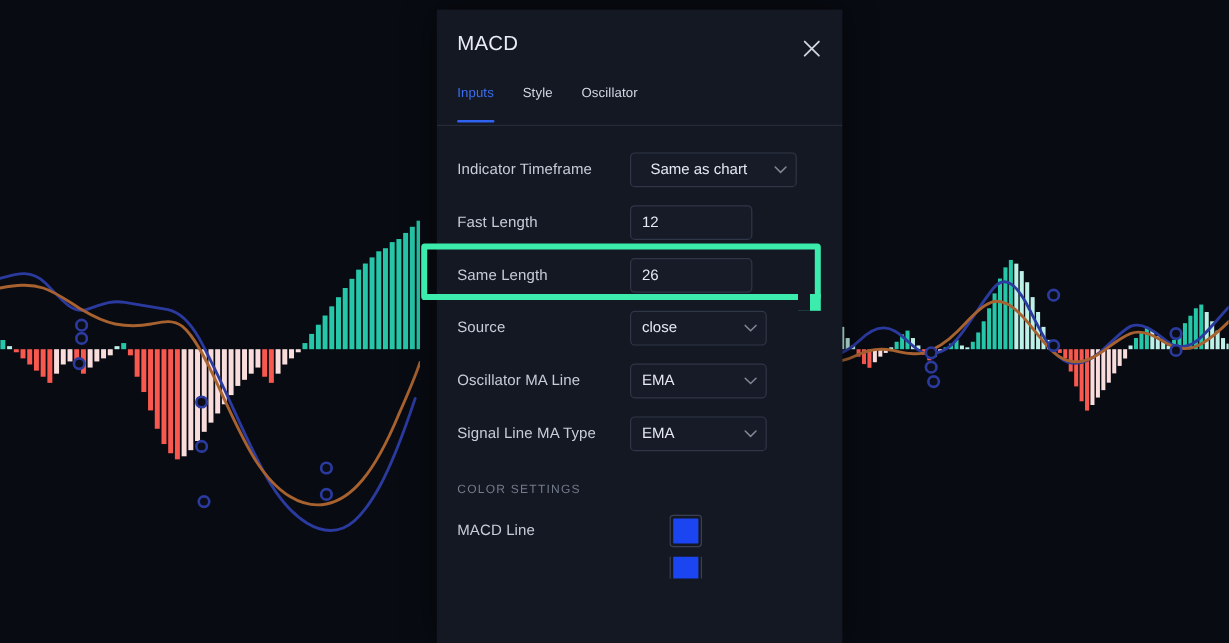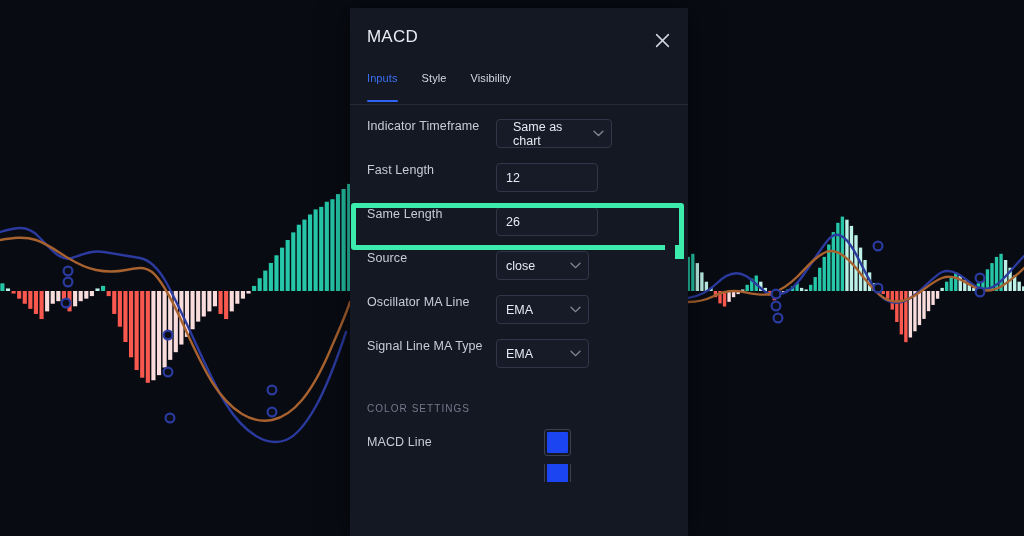--- a/index.html
+++ b/index.html
@@ -10,21 +10,21 @@
     -webkit-font-smoothing:antialiased;
   }
   #root { position:relative; width:1024px; height:536px; background:#080b12; overflow:hidden; }
 
   
   .chart-layer { position:absolute; inset:0; }
   .chart-svg { position:absolute; top:0; left:0; width:1024px; height:536px; display:block; }
 
   
   .panel {
-    position:absolute; left:350px; top:8px;
+    position:absolute; left:364px; top:8px;
     width:338px; height:528px;
     background:#141823;
     box-shadow:0 0 26px rgba(0,0,0,.55);
     overflow:hidden;
   }
   .panel-header {
     position:relative;
     height:58px;
     display:flex; align-items:center;
     padding:0 18px 0 17px;
@@ -57,42 +57,43 @@
   }
   .tab.active { color:#3b6ef0; }
   .tab.active:after {
     content:""; position:absolute; left:0; right:0; bottom:0;
     height:2px; background:#2f62f0; border-radius:1px; z-index:2;
   }
 
   .panel-body { padding:14px 17px 0 17px; }
 
   .field-row {
-    display:flex; align-items:flex-start;
+    display:flex; align-items:center;
     height:44px;
+    gap:15px;
   }
   .field-label {
     width:129px; flex:0 0 129px;
     font-size:12.5px; color:#c7ccd9; letter-spacing:.1px;
   }
   .control-wrap { flex:1; display:flex; align-items:center; }
 
   .ctl {
     height:29px;
     background:#161b27;
     border:1px solid #2f3647;
     border-radius:4px;
     display:flex; align-items:center;
     padding:0 9px;
     font-size:12.5px; color:#e6e9f2;
     cursor:pointer;
   }
   .ctl.num { width:102px; }
-  .ctl.sel { width:93px; justify-content:space-between; padding-right:7px; }
-  .ctl.sel.wide { width:116px;padding-left:16px; }
+  .ctl.sel { width:114px; justify-content:space-between; padding-right:7px; }
+  .ctl.sel.wide { width:139px;padding-left:16px; }
   .chev { display:block; opacity:.62; }
 
   .section-title {
     font-size:10px; color:#6d7governor;
     color:#737a8c;
     letter-spacing:1.05px;
     padding:20px 0 6px 0;
   }
 
   .swatch-row { display:flex; align-items:center; height:44px;gap:48px; }
@@ -326,21 +327,21 @@
       <div class="close-btn">
         <svg width="17" height="17" viewBox="0 0 17 17" aria-hidden="true">
           <path d="M2.6 2.6 L14.4 14.4 M14.4 2.6 L2.6 14.4" stroke="#cfd4e0" stroke-width="1.5" stroke-linecap="round"></path>
         </svg>
       </div>
     </div>
 
     <div class="tabs">
       <div class="tab active" style="color: rgb(59, 110, 240);">Inputs</div>
       <div class="tab">Style</div>
-      <div class="tab">Visibility</div>
+      <div class="tab">Oscillator</div>
     </div>
 
     <div class="panel-body">
 
       <div class="field-row">
         <div class="field-label">Indicator Timeframe</div>
         <div class="control-wrap">
           <div class="ctl sel wide">
             <span>Same as chart</span>
             <svg class="chev" width="11" height="7" viewBox="0 0 11 7">

